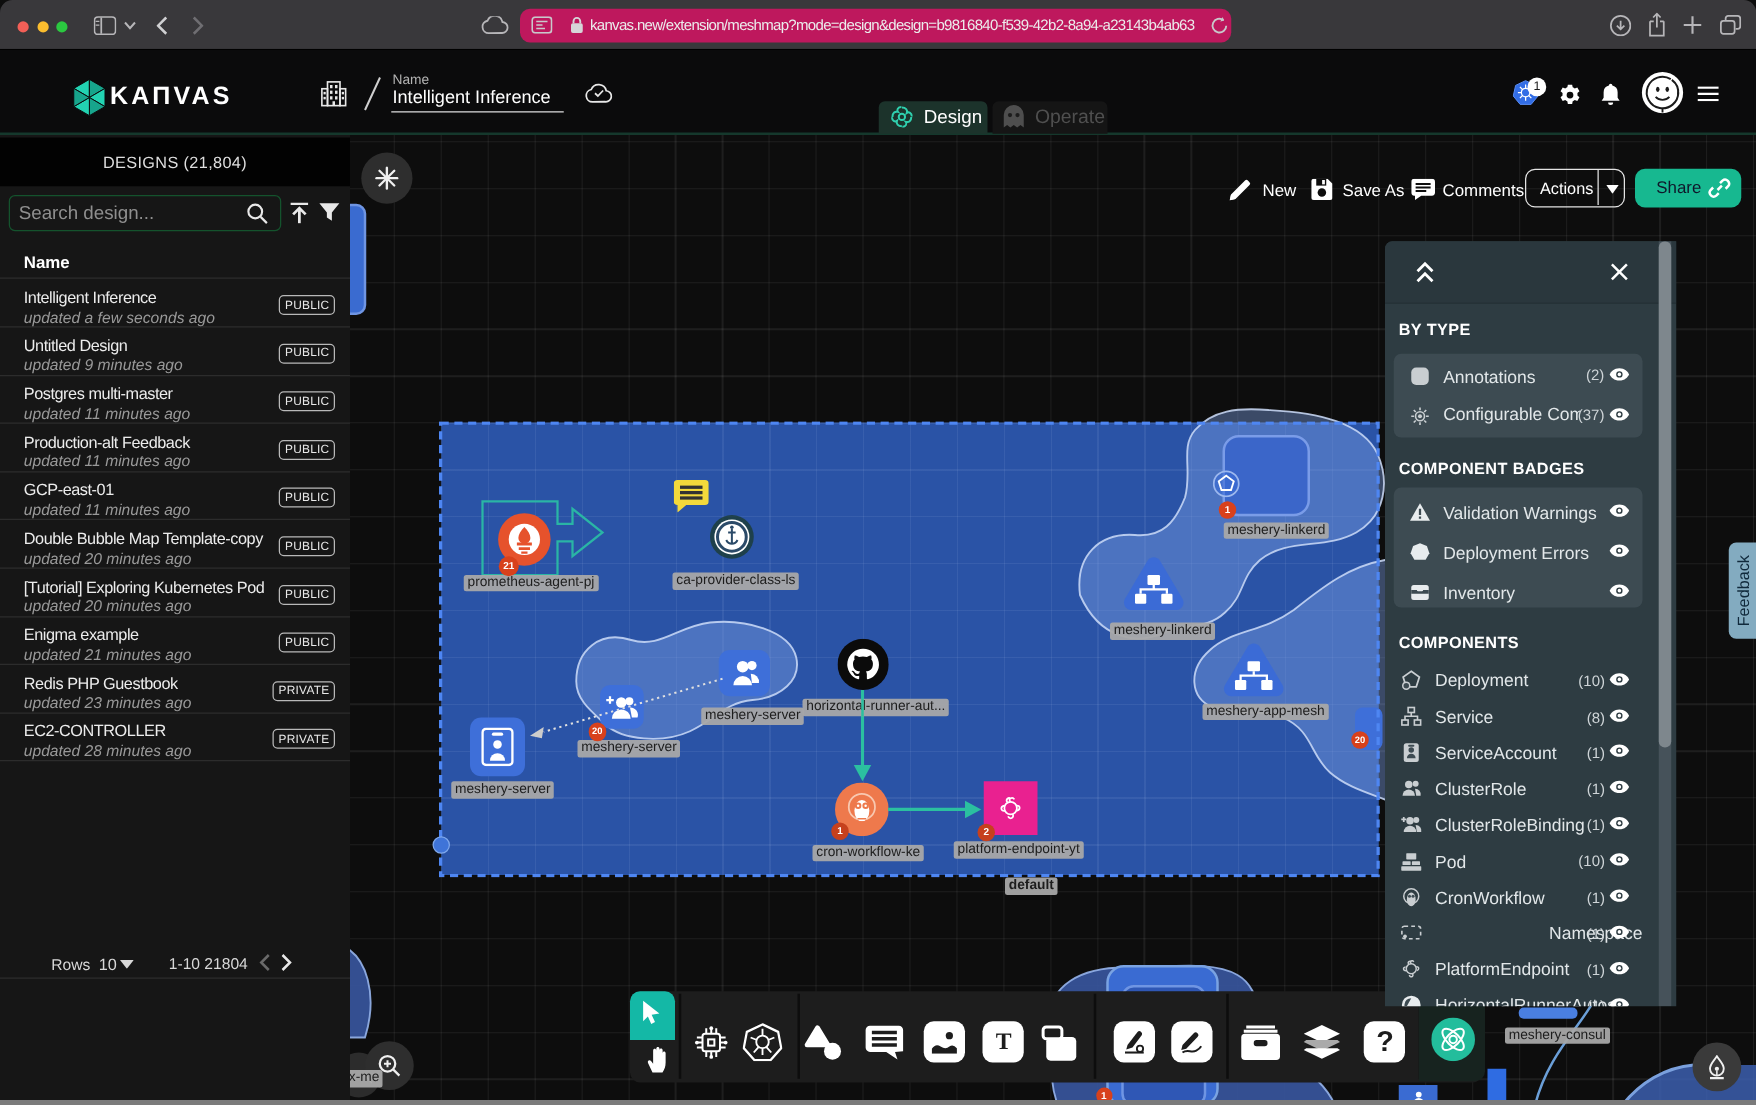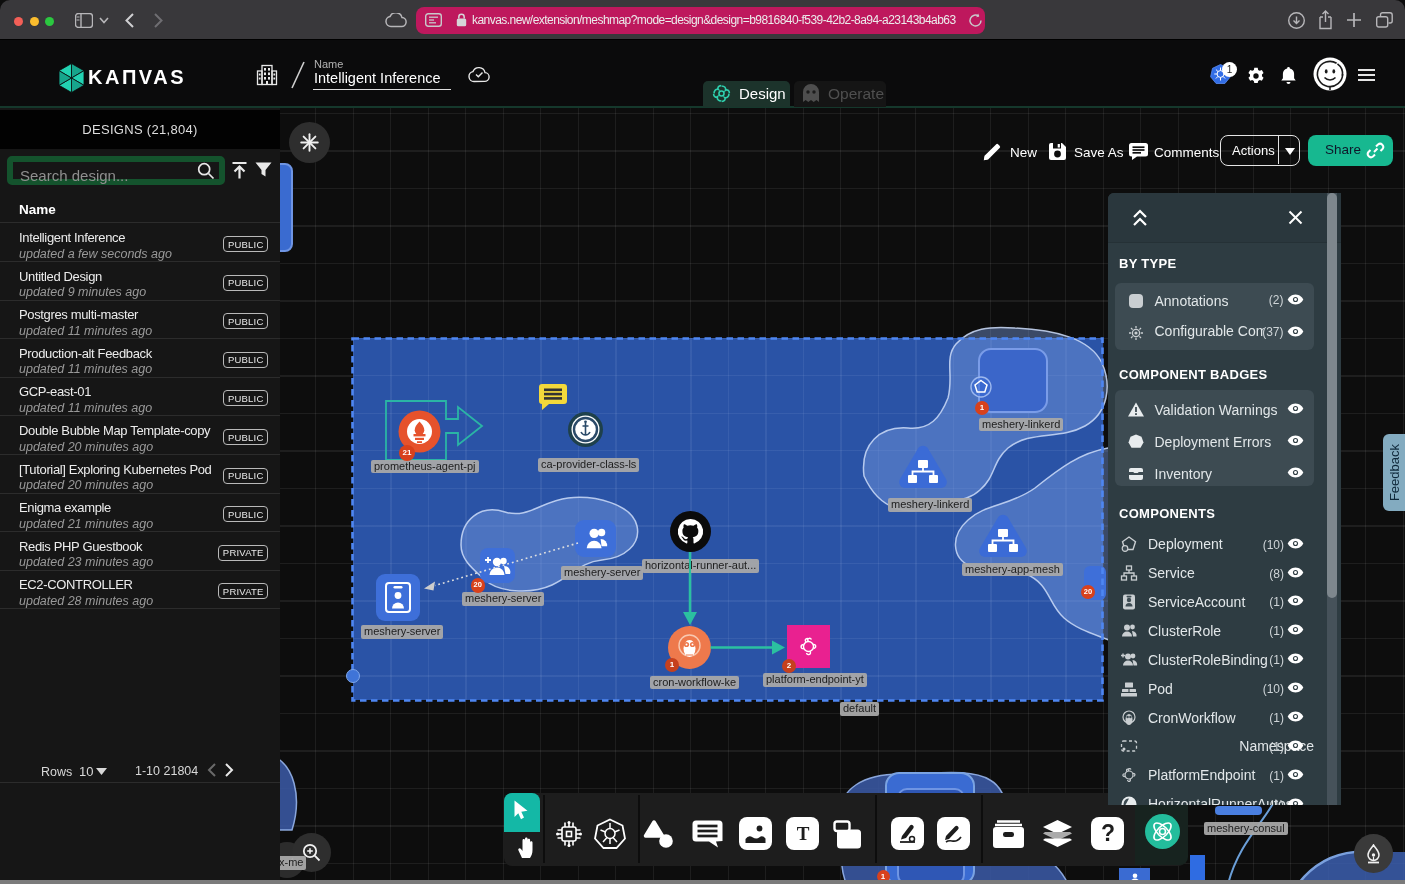--- a/index.html
+++ b/index.html
@@ -9,21 +9,21 @@
 #chrome{position:absolute;left:0;top:0;width:1405px;height:40px;background:#39383b;border-bottom:1px solid #000;border-radius:10px 10px 0 0;}
 .tl{position:absolute;top:17px;width:9px;height:9px;border-radius:50%;}
 #urlbar{position:absolute;left:416px;top:7px;width:569px;height:27px;background:#be185d;border-radius:8px;color:#ececec;font-size:12px;letter-spacing:-0.55px;line-height:27px;}
 
 #hdr{position:absolute;left:0;top:40px;width:1405px;height:68px;background:#0b0b0c;border-bottom:2px solid #15382c;}
 #kanvastxt{position:absolute;left:88px;top:26px;font-size:20px;font-weight:bold;color:#ffffff;letter-spacing:2.5px;}
 .tab{position:absolute;top:81px;height:23px;font-size:15px;}
 
 #sidebar{position:absolute;left:0;top:108px;width:280px;height:776px;background:#161616;z-index:30;}
 #sbtitle{position:absolute;left:0;top:2px;width:280px;height:39px;background:#020202;color:#dedede;font-size:13px;text-align:center;line-height:39px;letter-spacing:.3px;}
-#searchbox{position:absolute;left:7px;top:48px;width:218px;height:29px;border:6px solid #14532d;border-radius:5px;color:#8f8f8f;font-size:15px;line-height:27px;padding-left:7px;}
+#searchbox{position:absolute;left:7px;top:48px;width:218px;height:29px;border:1px solid #14532d;border-radius:5px;color:#8f8f8f;font-size:15px;line-height:27px;padding-left:7px;}
 .srow{position:absolute;left:0;width:280px;height:39px;border-bottom:1px solid #2c2c2c;}
 .sname{position:absolute;left:19px;top:7px;font-size:13px;letter-spacing:-0.35px;color:#ececec;white-space:nowrap;}
 .supd{position:absolute;left:19px;top:23.5px;font-size:12.5px;color:#999999;font-style:italic;}
 .sbadge{position:absolute;right:12px;top:13px;border:1px solid #b9b9b9;border-radius:4px;color:#e8e8e8;font-size:9.5px;padding:1.5px 3.5px;letter-spacing:.2px;}
 
 #canvas{position:absolute;left:280px;top:108px;width:1125px;height:776px;overflow:hidden;background:#0d0d0d;
  background-image:repeating-linear-gradient(to right,rgba(255,255,255,.07) 0 1px,transparent 1px 37.5px),repeating-linear-gradient(to bottom,rgba(255,255,255,.07) 0 1px,transparent 1px 37.5px);
  background-position:35px 5px;}
 #selrect{position:absolute;left:72.5px;top:230px;width:750px;height:362px;background:#2a53a6;
  background-image:repeating-linear-gradient(to right,rgba(215,228,255,.08) 0 1px,transparent 1px 37.5px),repeating-linear-gradient(to bottom,rgba(215,228,255,.08) 0 1px,transparent 1px 37.5px);}
@@ -240,21 +240,21 @@
   <svg class="abs" style="left:0;top:0;z-index:6" width="1125" height="776" viewBox="0 0 1125 776">
     <line x1="298" y1="435" x2="155" y2="477.5" stroke="#e0e0e0" stroke-width="1.6" stroke-dasharray="1.8 3"></line>
     <path d="M 144,480.5 L 155,473.5 L 153.5,482.5 Z" fill="#cccccc"></path>
     <line x1="410" y1="444" x2="410" y2="508" stroke="#2bc0a0" stroke-width="2.5"></line>
     <path d="M 410,517 L 403,504 L 417,504 Z" fill="#2bc0a0"></path>
     <line x1="430.5" y1="539.5" x2="496" y2="539.5" stroke="#2bc0a0" stroke-width="2.5"></line>
     <path d="M 505,539.5 L 492,532.5 L 492,546.5 Z" fill="#2bc0a0"></path>
   </svg>
 
   <div class="abs" style="left:65.5px;top:561px;width:14px;height:14px;border-radius:50%;background:#3f74d8;border:1.5px solid #7fa8ec;z-index:6;"></div>
-  <div class="nlabel" style="left:560px;top:594px;">default</div>
+  <div class="nlabel" style="left:524px;top:594px;font-weight:bold;">default</div>
   <div id="nodes">
 
     <div class="node" style="left:-8px;top:55px;width:21px;height:89px;background:#3a6bd0;border:2px solid #6f95e3;border-radius:8px;"></div>
 
     <svg class="node" style="left:103px;top:282px" width="102" height="74" viewBox="0 0 102 74">
       <path d="M 3,11 H 63 V 29 H 75 V 17 L 99,36 L 75,55 V 43 H 63 V 70 H 3 Z" fill="none" stroke="#2ab5a5" stroke-width="1.8"></path>
     </svg>
     <svg class="node" style="left:118px;top:302px" width="43" height="43" viewBox="0 0 43 43">
       <circle cx="21.5" cy="21.5" r="21" fill="#e6522c"></circle>
       <circle cx="21.5" cy="21.5" r="12.5" fill="#fff"></circle>

